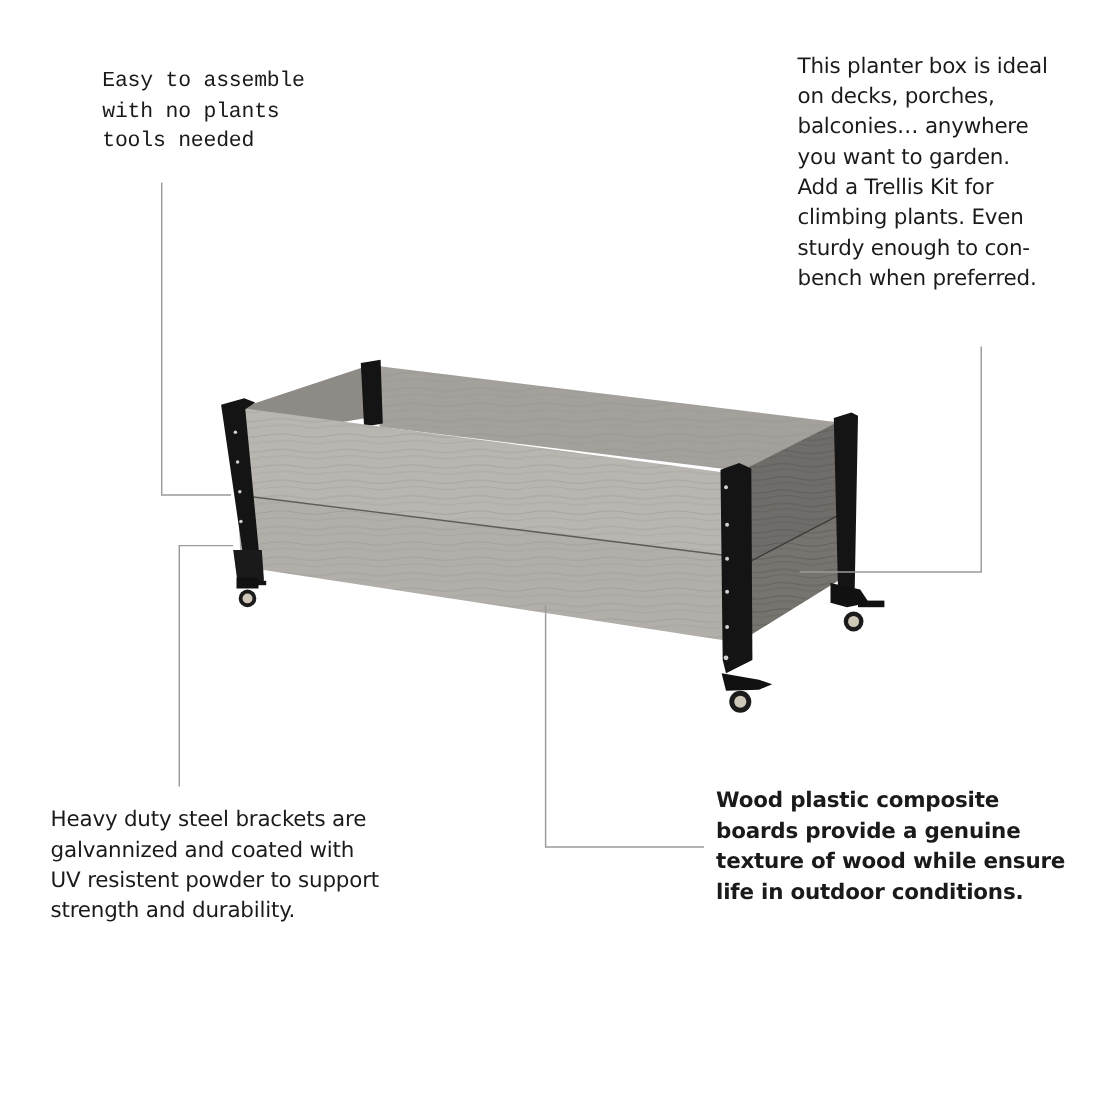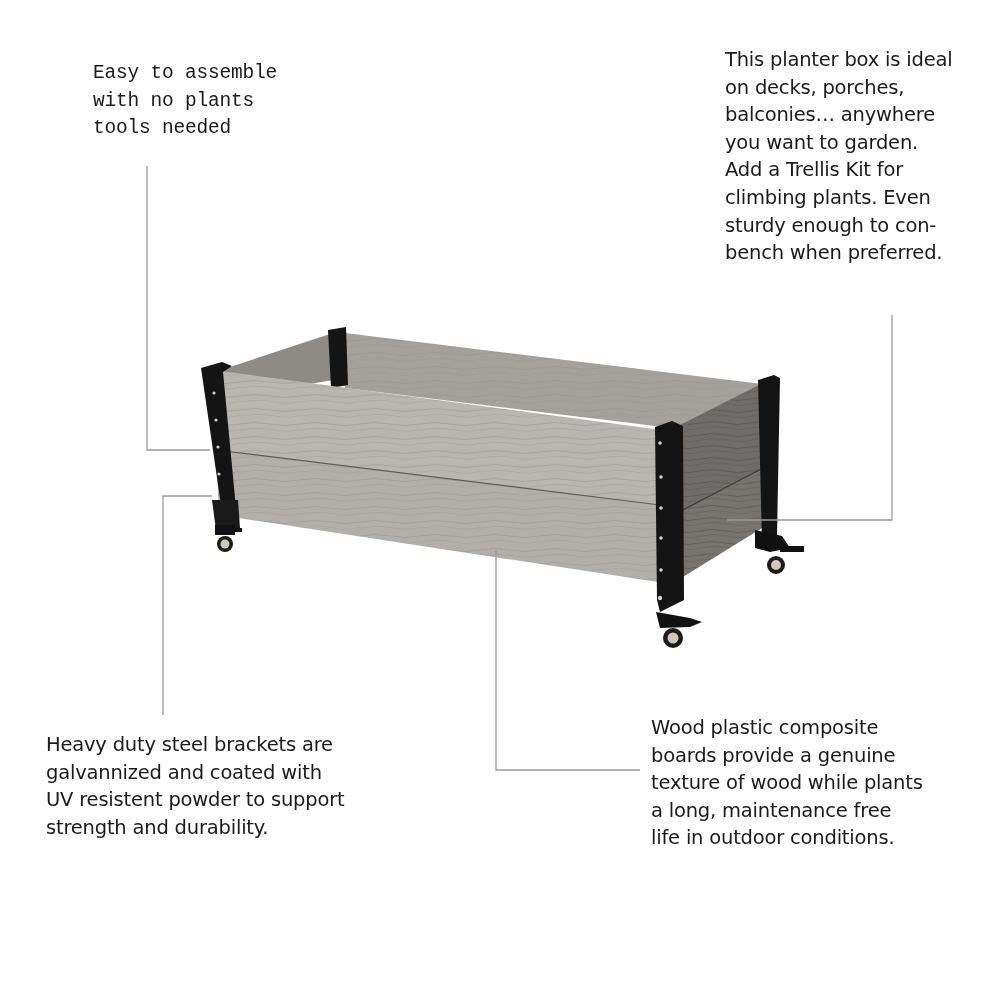--- a/index.html
+++ b/index.html
@@ -3,21 +3,21 @@
   <meta charset="utf-8">
   <style>
     html, body { margin: 0; padding: 0; background: #ffffff; }
     body { width: 1000px; height: 1000px; position: relative; overflow: hidden;
            font-family: "DejaVu Sans", "Liberation Sans", sans-serif; color: #1a1a1a; }
     .callout { position: absolute; font-size: 19.5px; line-height: 27.6px; letter-spacing: -0.2px; font-weight: 400; }
     .callout p { margin: 0; white-space: nowrap; }
     #c-assemble { left: 93px; top: 60px; font-family: Liberation Mono, monospace; }
     #c-usage { left: 725px; top: 46px; }
     #c-brackets { left: 46px; top: 731px; }
-    #c-wpc { left: 651px; top: 714px; }
+    #c-wpc { left: 651px; top: 714px; font-weight: bold; }
     svg.layer { position: absolute; left: 0; top: 0; width: 1000px; height: 1000px; }
     .leader { stroke: #9a9a9a; stroke-width: 1.3; fill: none; }
   </style>
 </head>
 <body>
 
 <svg class="layer" viewBox="0 0 1000 1000" xmlns="http://www.w3.org/2000/svg">
   <defs>
     <pattern id="grain" width="60" height="14" patternUnits="userSpaceOnUse">
       <path d="M0 4 Q15 1 30 4 T60 4" stroke="#8f8c88" stroke-width="0.7" fill="none" opacity="0.55"></path>
@@ -132,16 +132,15 @@
 <div class="callout" id="c-brackets">
   <p>Heavy duty steel brackets are</p>
   <p>galvannized and coated with</p>
   <p>UV resistent powder to support</p>
   <p>strength and durability.</p>
 </div>
 
 <div class="callout" id="c-wpc">
   <p>Wood plastic composite</p>
   <p>boards provide a genuine</p>
-  <p>texture of wood while plants</p>
-  <p>a long, maintenance free</p>
+  <p>texture of wood while ensure</p>
   <p>life in outdoor conditions.</p>
 </div>
 
 </body></html>

